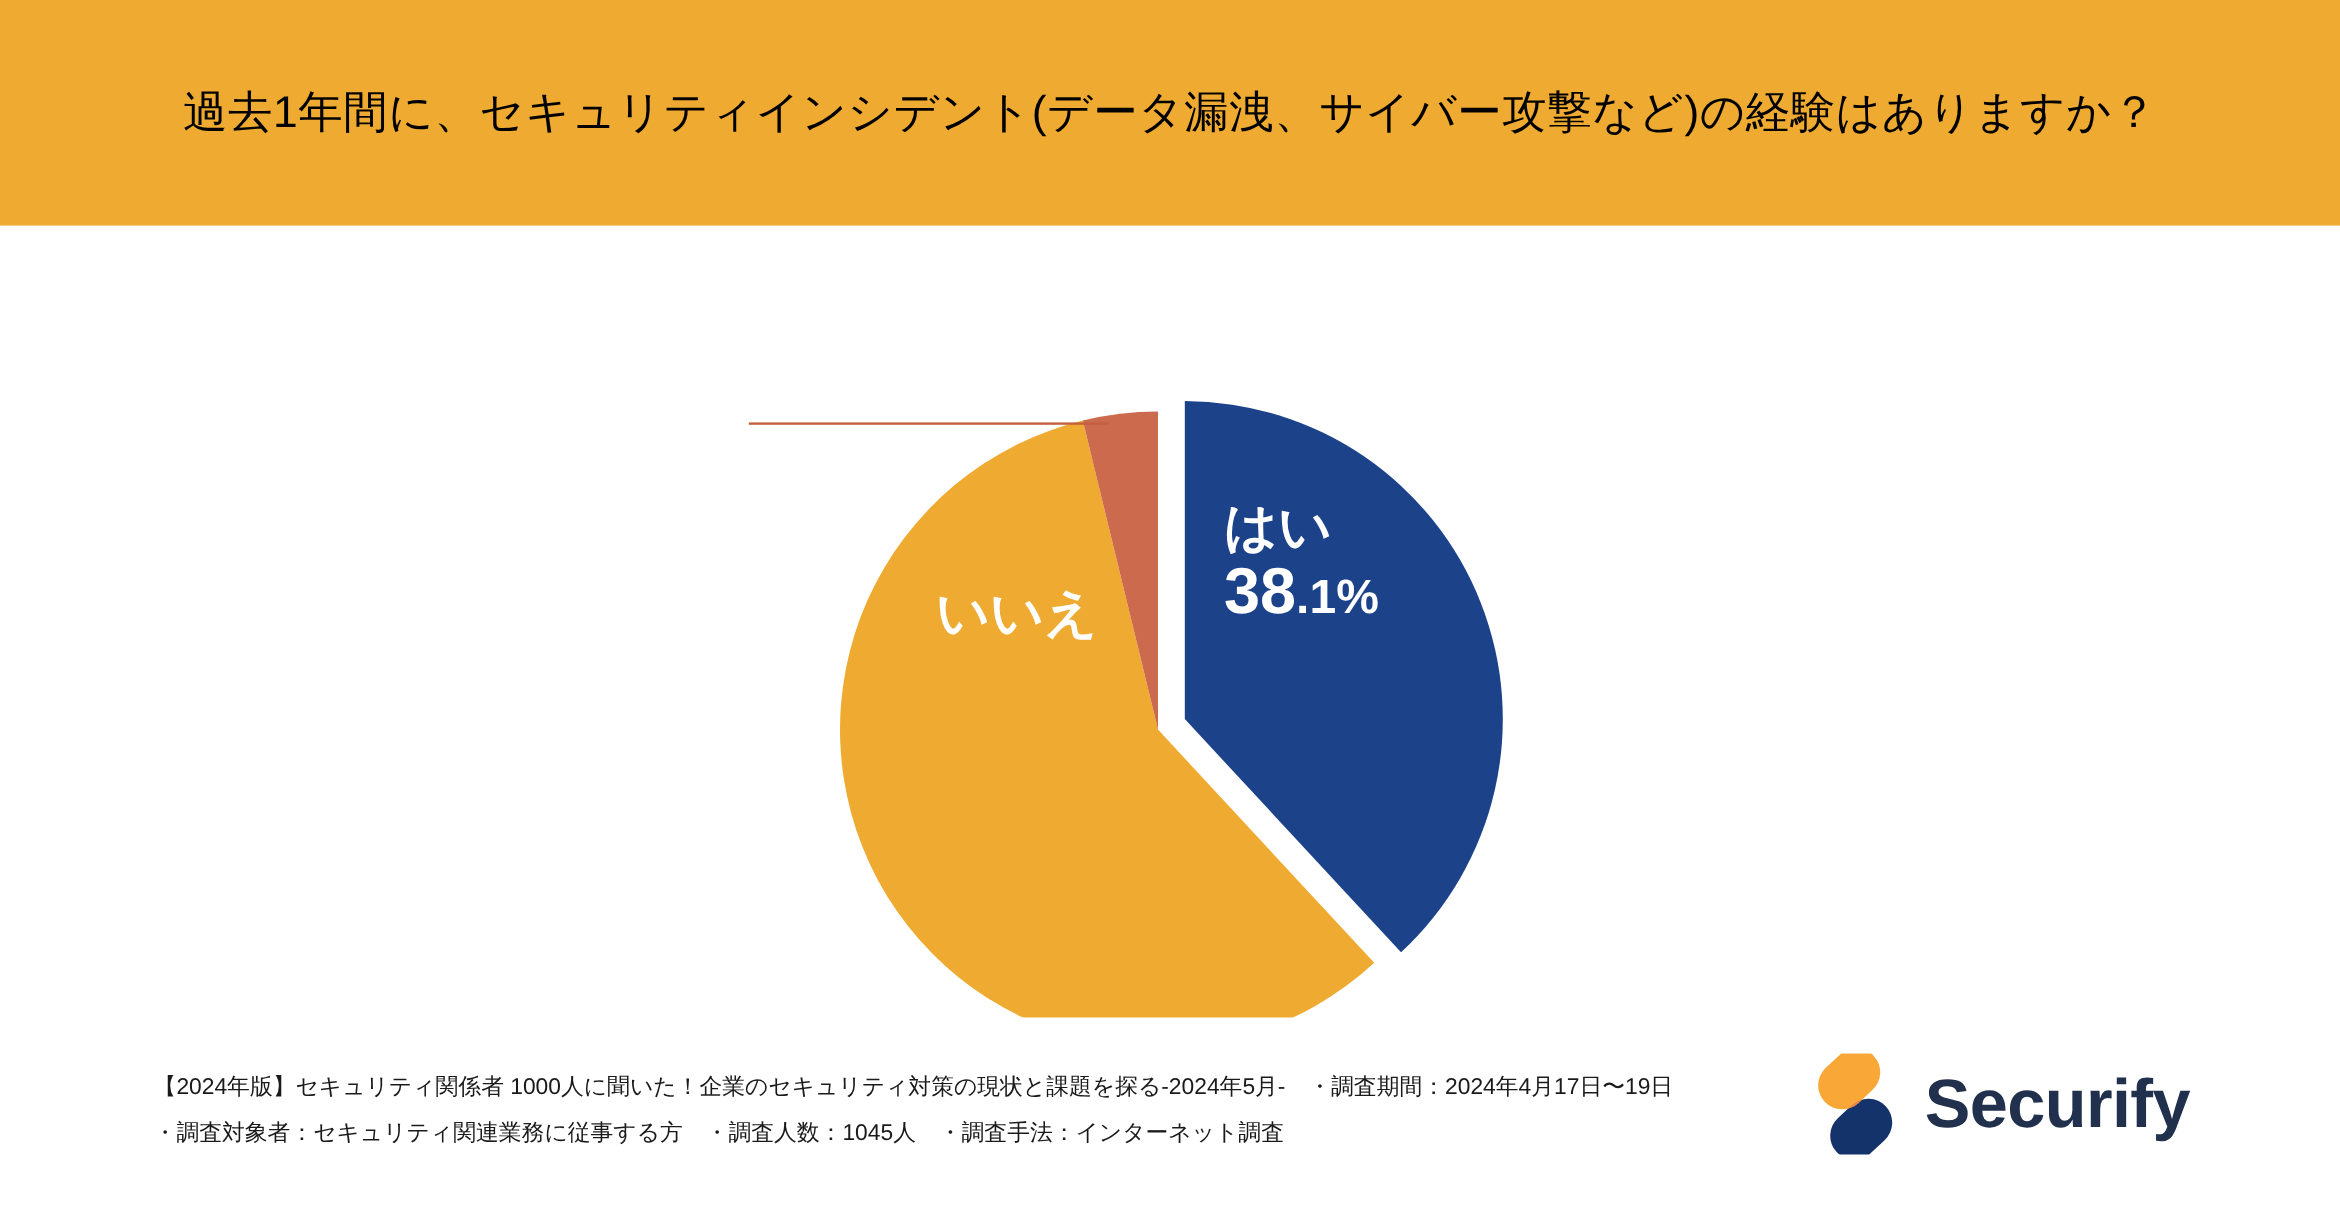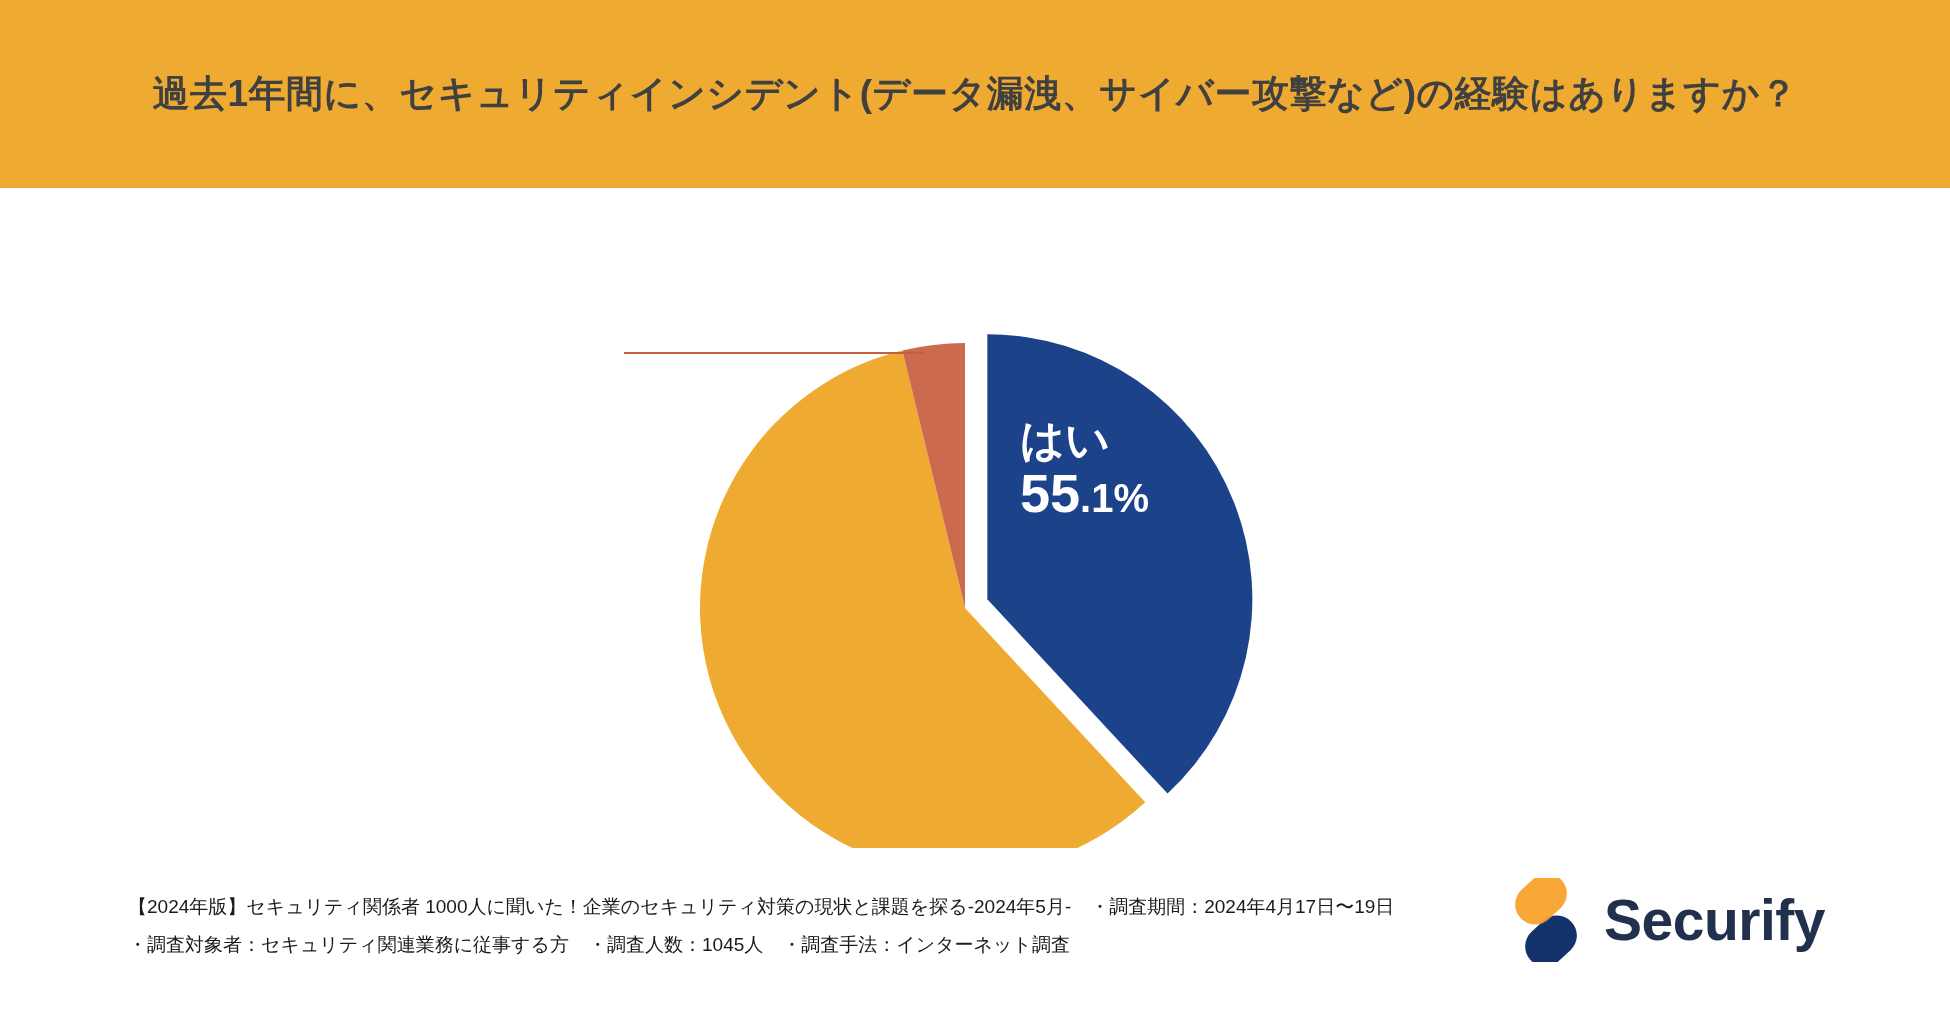--- a/index.html
+++ b/index.html
@@ -23,23 +23,23 @@
     left: 0;
     top: 0;
     width: 1950px;
     height: 188px;
     background: #efab31;
     display: flex;
     align-items: center;
     justify-content: center;
   }
   .header-title {
-    color: #404040;
+    color: #000000;
     font-size: 37px;
-    font-weight: 700;
+    font-weight: 400;
     letter-spacing: 0.5px;
     white-space: nowrap;
     line-height: 1.2;
     text-align: right;
   }
 
   
   .chart-area {
     position: absolute;
     left: 0;
@@ -158,24 +158,25 @@
 <div class="chart-area">
 
   <svg class="pie-svg" viewBox="0 0 1950 660">
       <path d="M 987.3422814348064 411.2351577146019 L 987.3422814348064 146.23515771460188 A 265 265 0 0 1 1167.5299267962475 605.5478244635802 Z" fill="#1c4289"></path>
       <path d="M 965 420 L 1145.1876453614411 614.3126667489784 A 265 265 0 1 1 902.3277657887131 162.51759077761136 Z" fill="#efab31"></path>
       <path d="M 965 420 L 902.3277657887131 162.51759077761136 A 265 265 0 0 1 965 155 Z" fill="#cb6a4d"></path>
     </svg>
 
   <div class="slice-label label-yes">
     <span class="name">はい</span>
-    <span class="value"><span>55</span><span class="dec">.1%</span></span>
+    <span class="value"><span>38</span><span class="dec">.1%</span></span>
   </div>
 
   <div class="slice-label label-no">
+    <span class="name">いいえ</span>
   </div>
 
   <div class="callout-line"></div>
 
 </div>
 
 <div class="footer">
 
   <div class="footer-text">
     <span class="line">【2024年版】セキュリティ関係者 1000人に聞いた！企業のセキュリティ対策の現状と課題を探る-2024年5月-　・調査期間：2024年4月17日〜19日</span>

